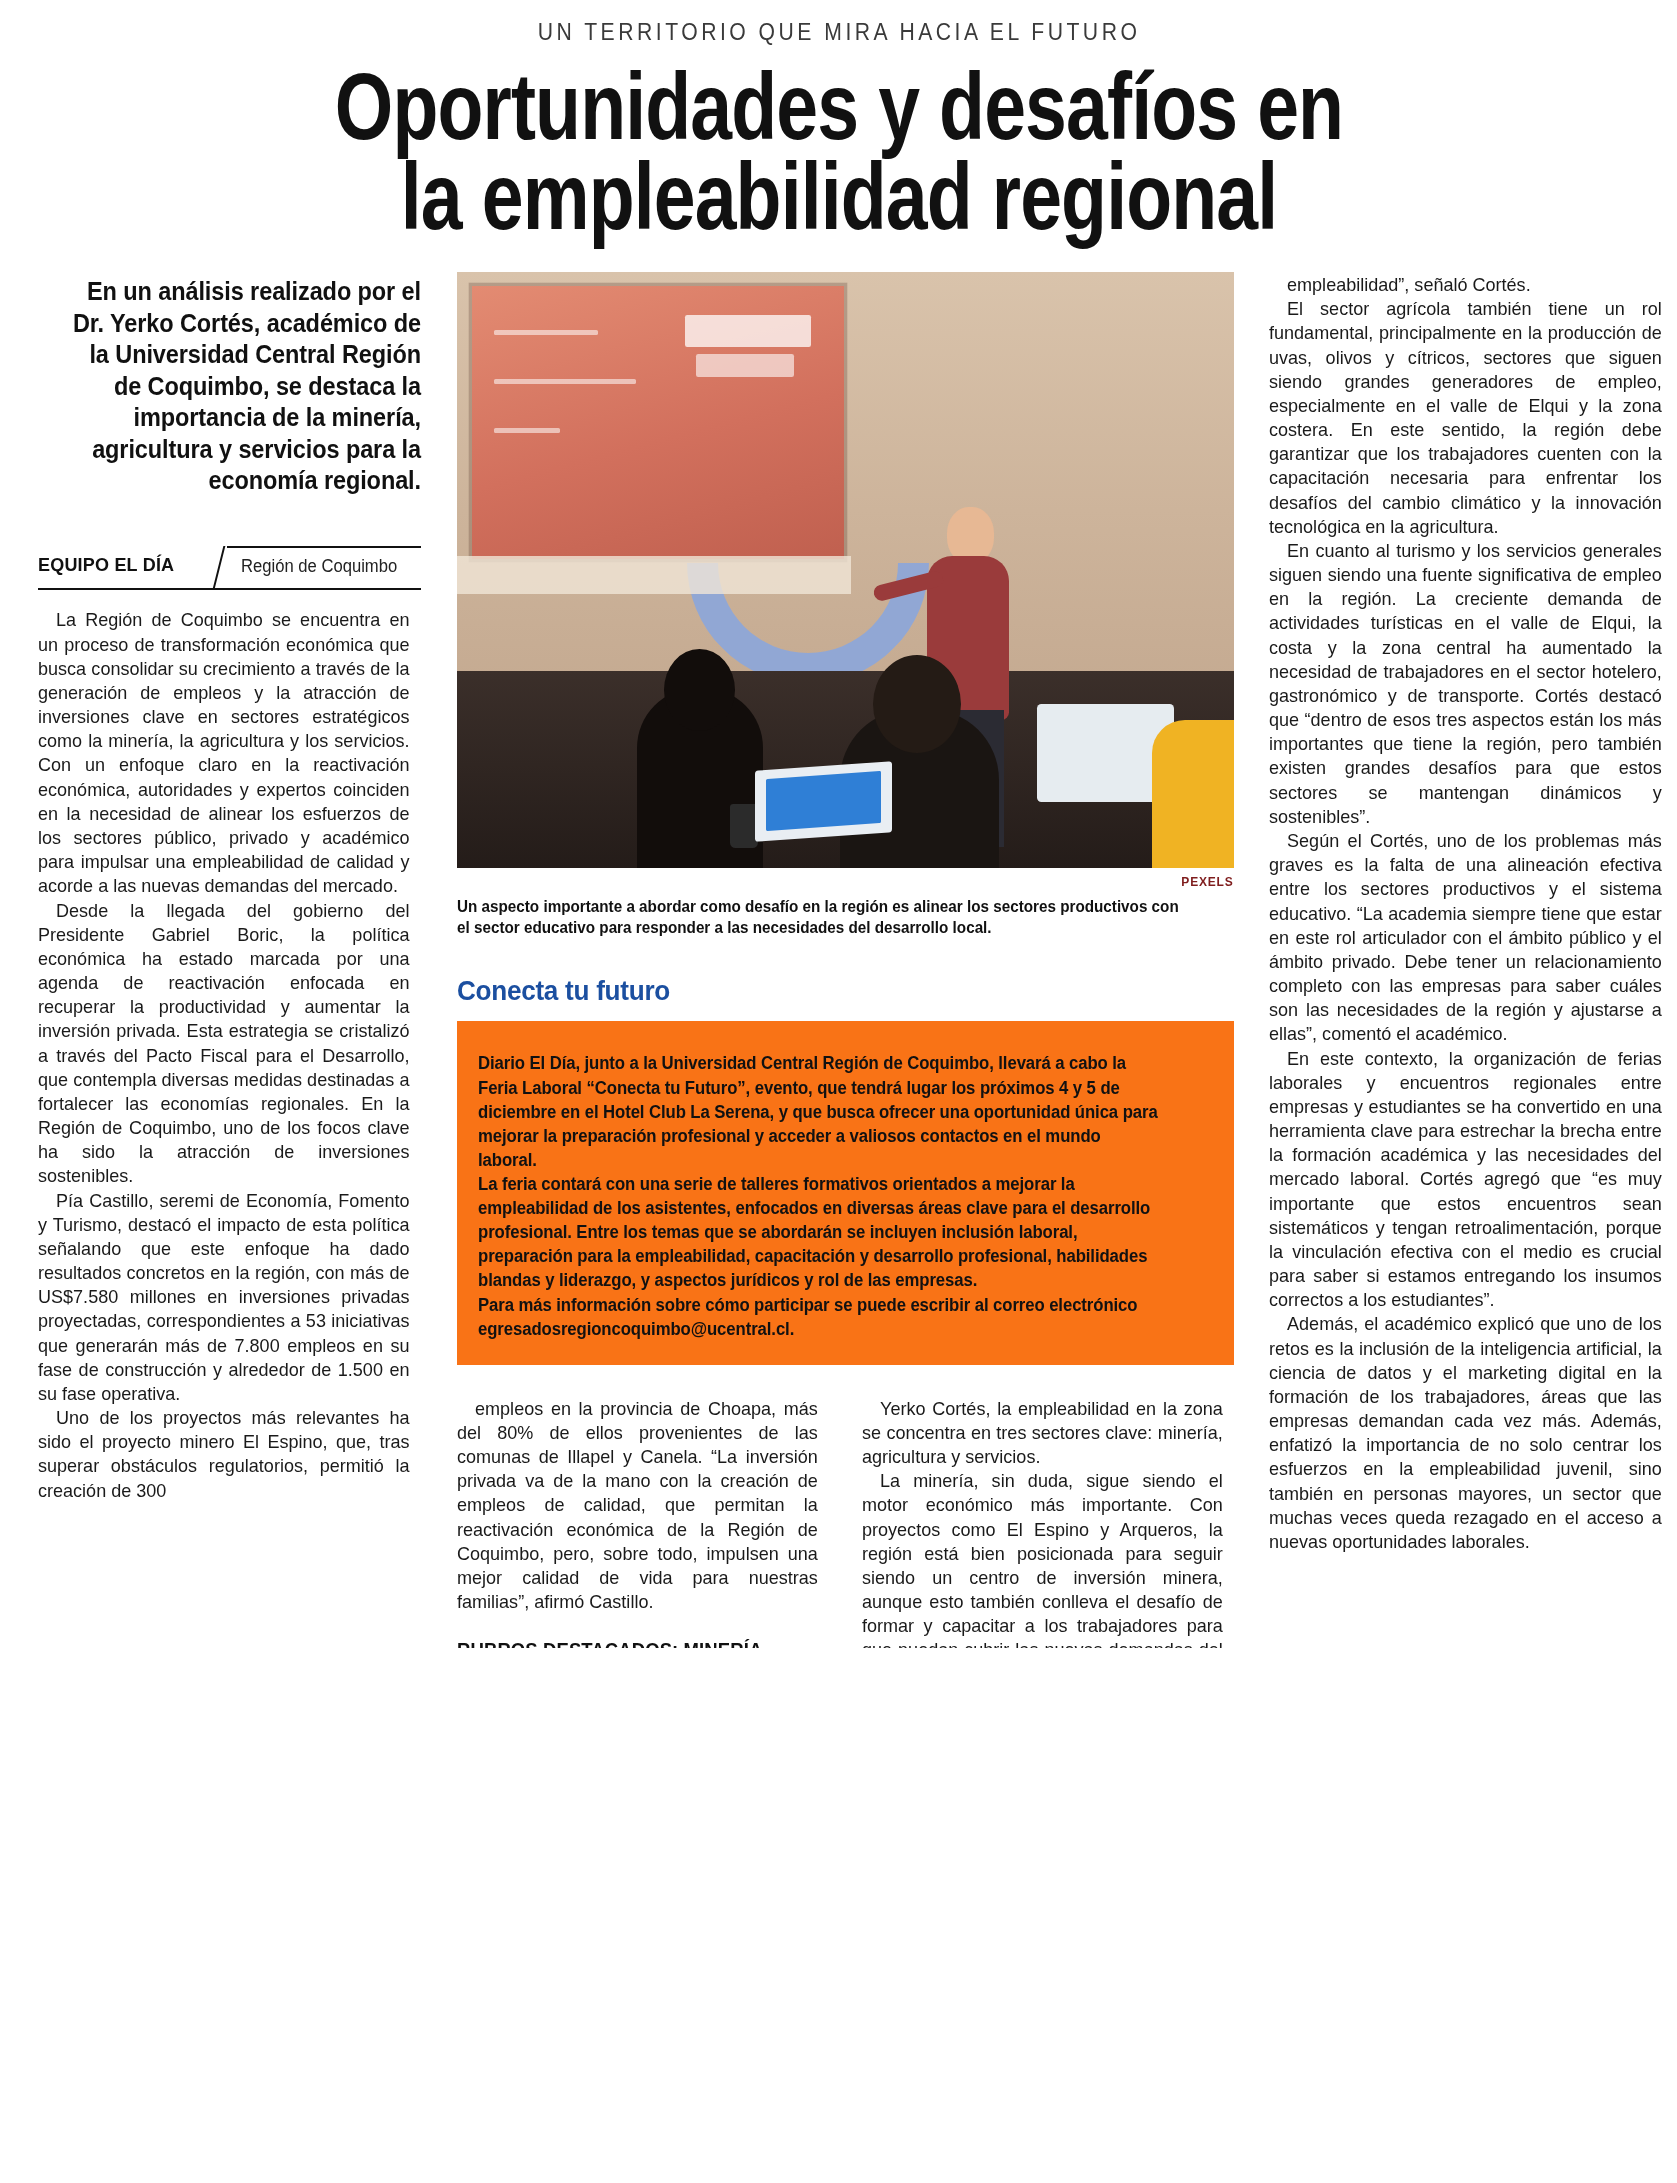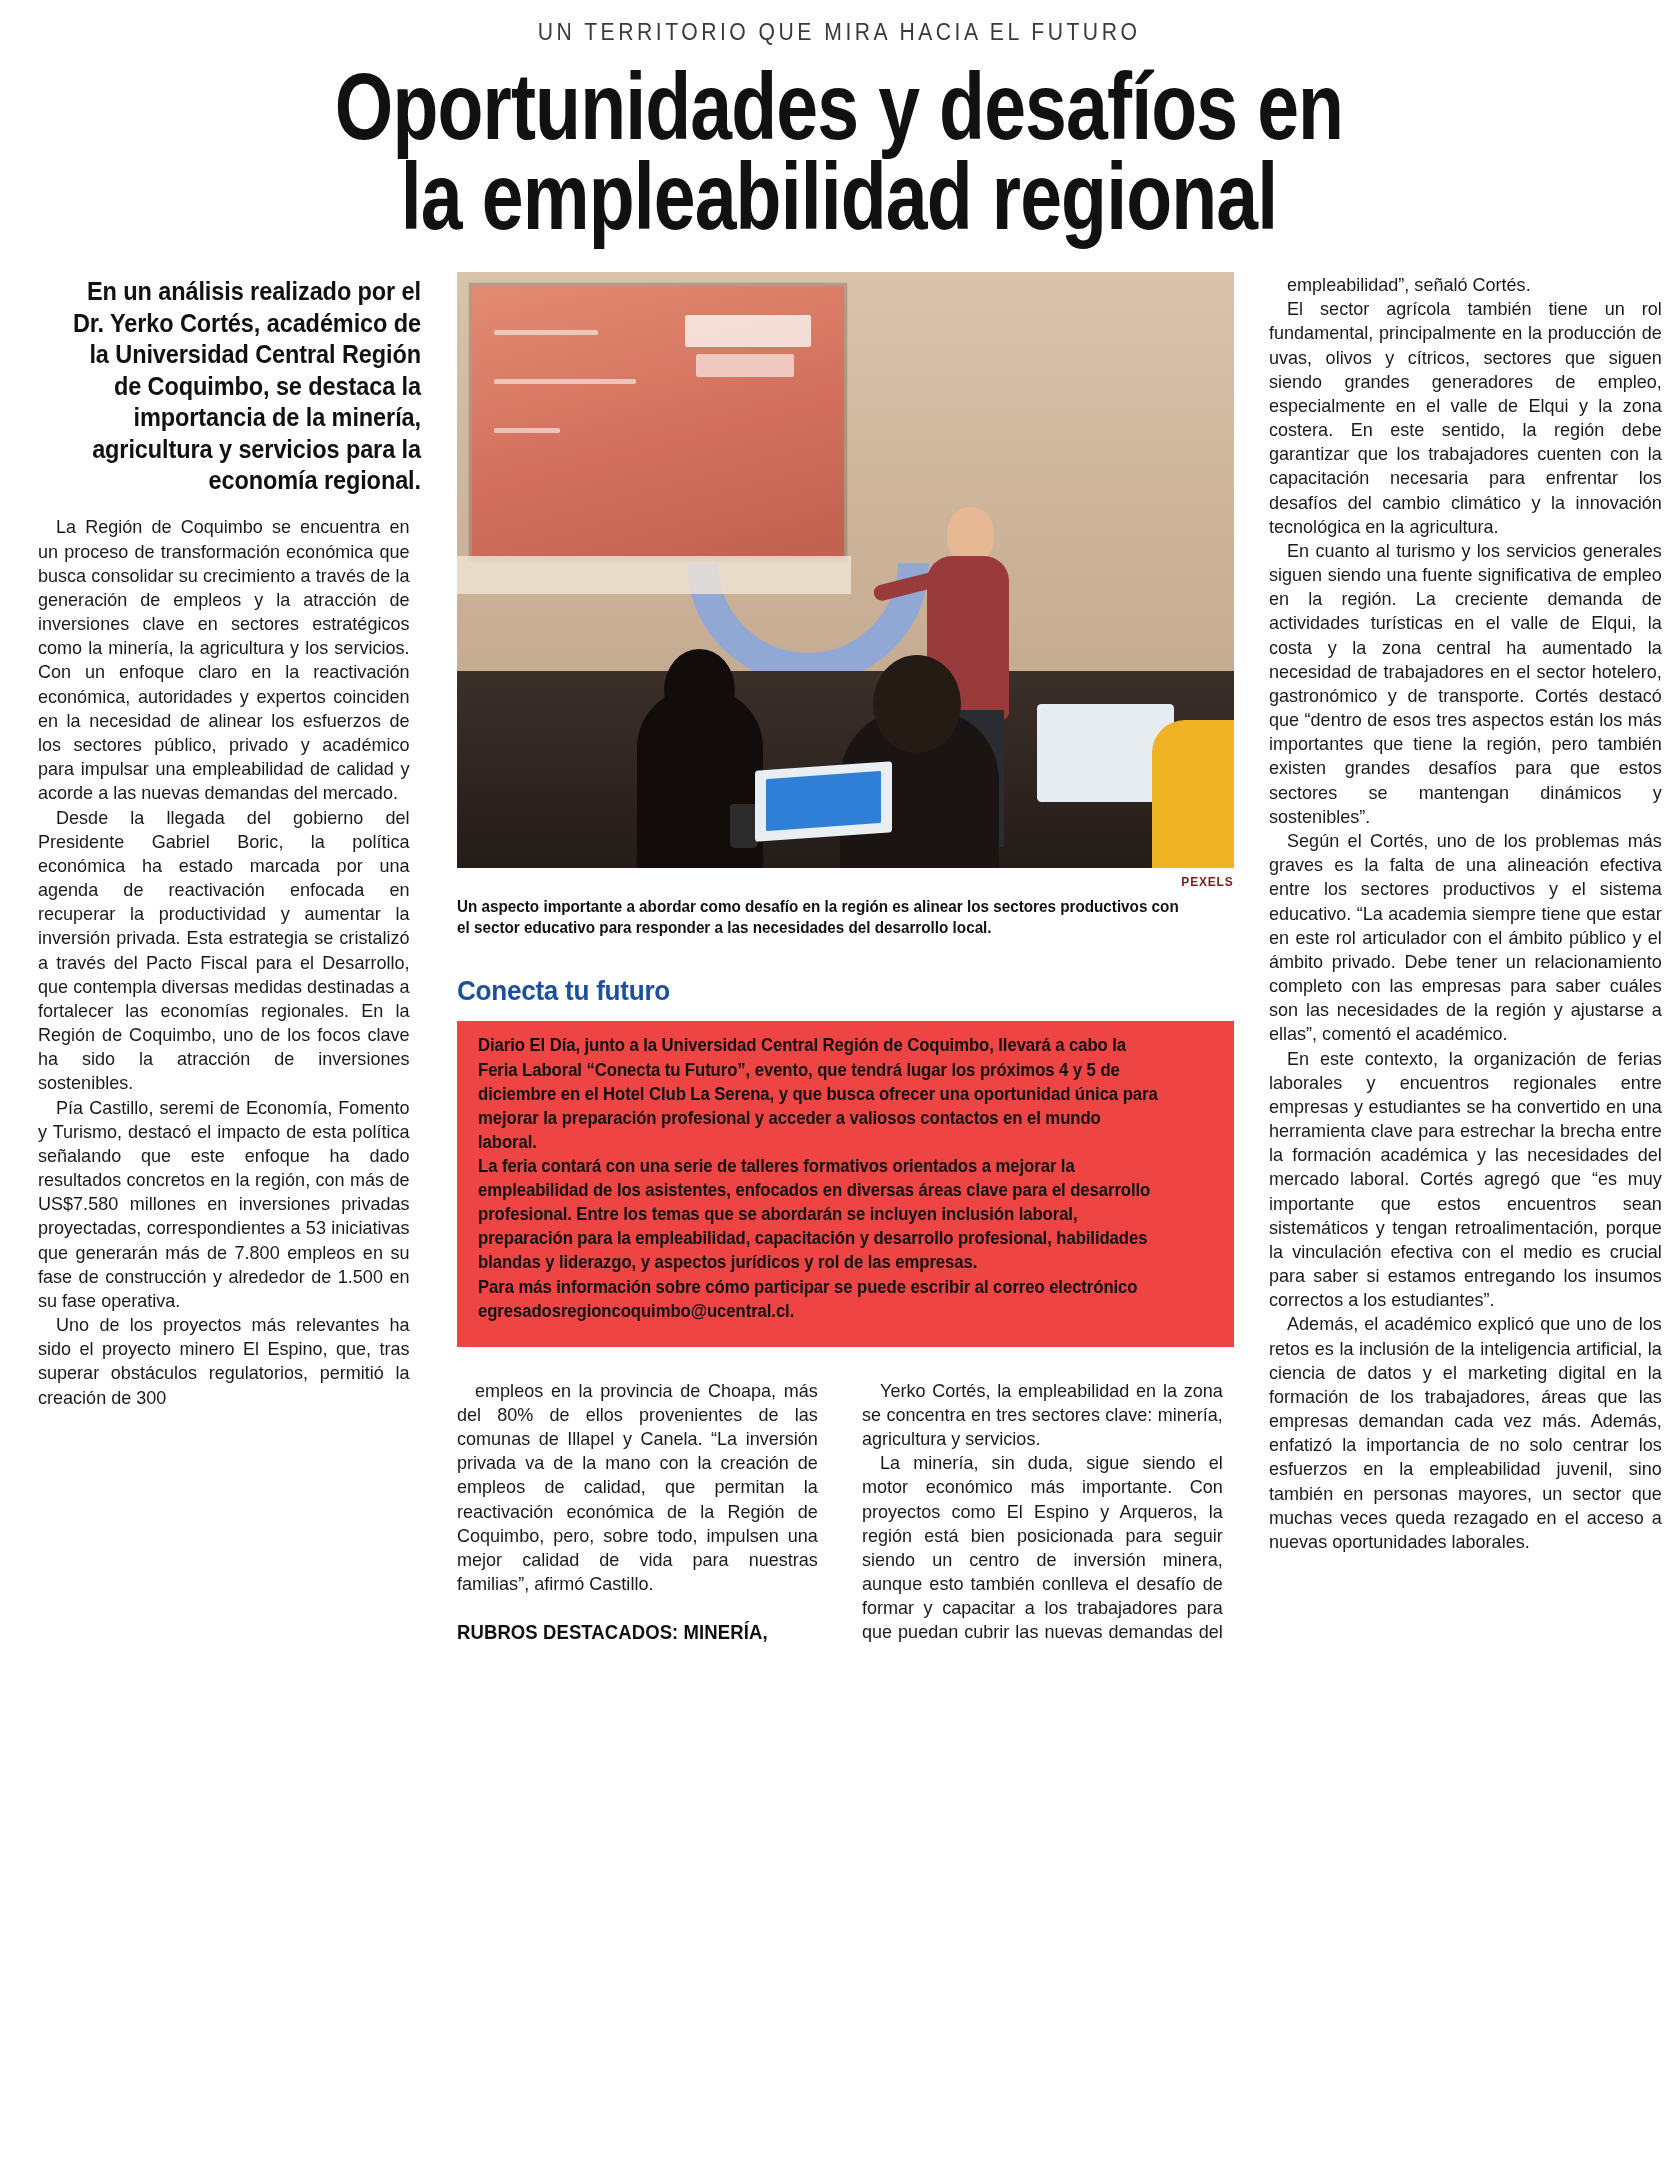--- a/index.html
+++ b/index.html
@@ -316,22 +316,22 @@
     margin-top: 36px;
     font-size: 28.4px;
     font-weight: 700;
     color: #1b4fa0;
     letter-spacing: -0.3px;
     transform: scaleX(0.92);
     transform-origin: left top;
   }
   .infobox {
     margin-top: 14.2px;
-    background: #ef4444;
-    padding: 12px 21px 24px 21px;
+    background: #f97316;
+    padding: 30px 21px 24px 21px;
     box-sizing: border-box;
   }
   .infobox p {
     margin: 0 0 0 0;
     font-size: 18px;
     line-height: 1.34;
     font-weight: 700;
     transform: scaleX(0.93);
     transform-origin: left top;
     letter-spacing: -0.1px;
@@ -366,20 +366,27 @@
   <h1 class="headline">
     <span class="l1">Oportunidades y desafíos en</span>
     <span class="l2">la empleabilidad regional</span>
   </h1>
 
   <div class="grid">
 
     <div>
       <div class="lede">En un análisis realizado por el Dr. Yerko Cortés, académico de la Universidad Central Región de Coquimbo, se destaca la importancia de la minería, agricultura y servicios para la economía regional.</div>
 
+      <div class="byline-wrap">
+        <div class="byline-top-rule"></div>
+        <div class="byline-slash"></div>
+        <div class="byline-bottom-rule"></div>
+        <div class="byline-name">EQUIPO EL DÍA</div>
+        <div class="byline-place">Región de Coquimbo</div>
+      </div>
 
       <div class="body-col left-body">
         <p>La Región de Coquimbo se encuentra en un proceso de transformación económica que busca consolidar su crecimiento a través de la generación de empleos y la atracción de inversiones clave en sectores estratégicos como la minería, la agricultura y los servicios. Con un enfoque claro en la reactivación económica, autoridades y expertos coinciden en la necesidad de alinear los esfuerzos de los sectores público, privado y académico para impulsar una empleabilidad de calidad y acorde a las nuevas demandas del mercado.</p>
         <p>Desde la llegada del gobierno del Presidente Gabriel Boric, la política económica ha estado marcada por una agenda de reactivación enfocada en recuperar la productividad y aumentar la inversión privada. Esta estrategia se cristalizó a través del Pacto Fiscal para el Desarrollo, que contempla diversas medidas destinadas a fortalecer las economías regionales. En la Región de Coquimbo, uno de los focos clave ha sido la atracción de inversiones sostenibles.</p>
         <p>Pía Castillo, seremi de Economía, Fomento y Turismo, destacó el impacto de esta política señalando que este enfoque ha dado resultados concretos en la región, con más de US$7.580 millones en inversiones privadas proyectadas, correspondientes a 53 iniciativas que generarán más de 7.800 empleos en su fase de construcción y alrededor de 1.500 en su fase operativa.</p>
         <p>Uno de los proyectos más relevantes ha sido el proyecto minero El Espino, que, tras superar obstáculos regulatorios, permitió la creación de 300</p>
       </div>
     </div>
 
     <div class="vrule"></div>

